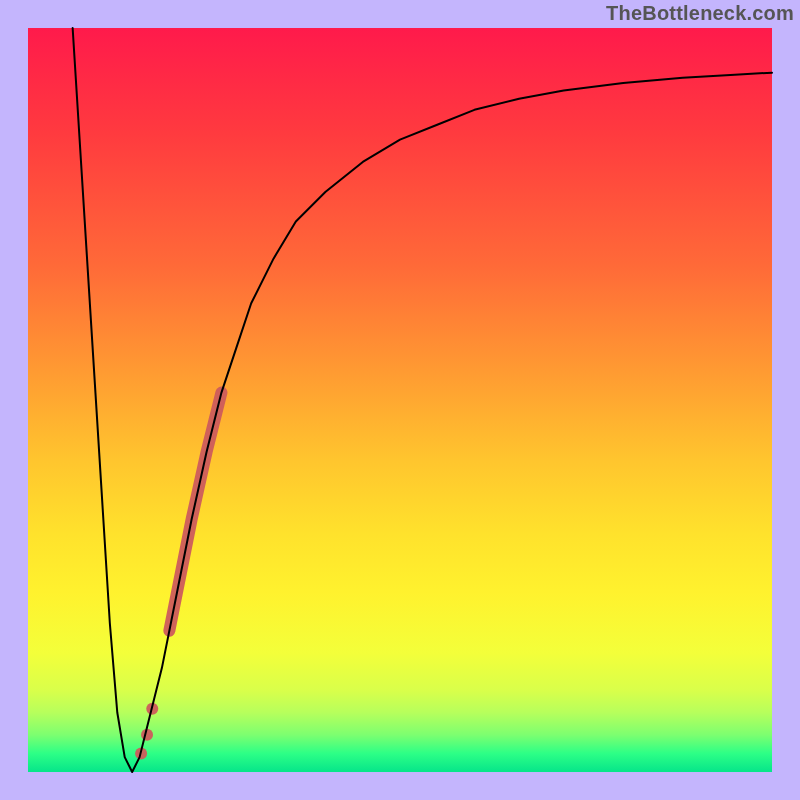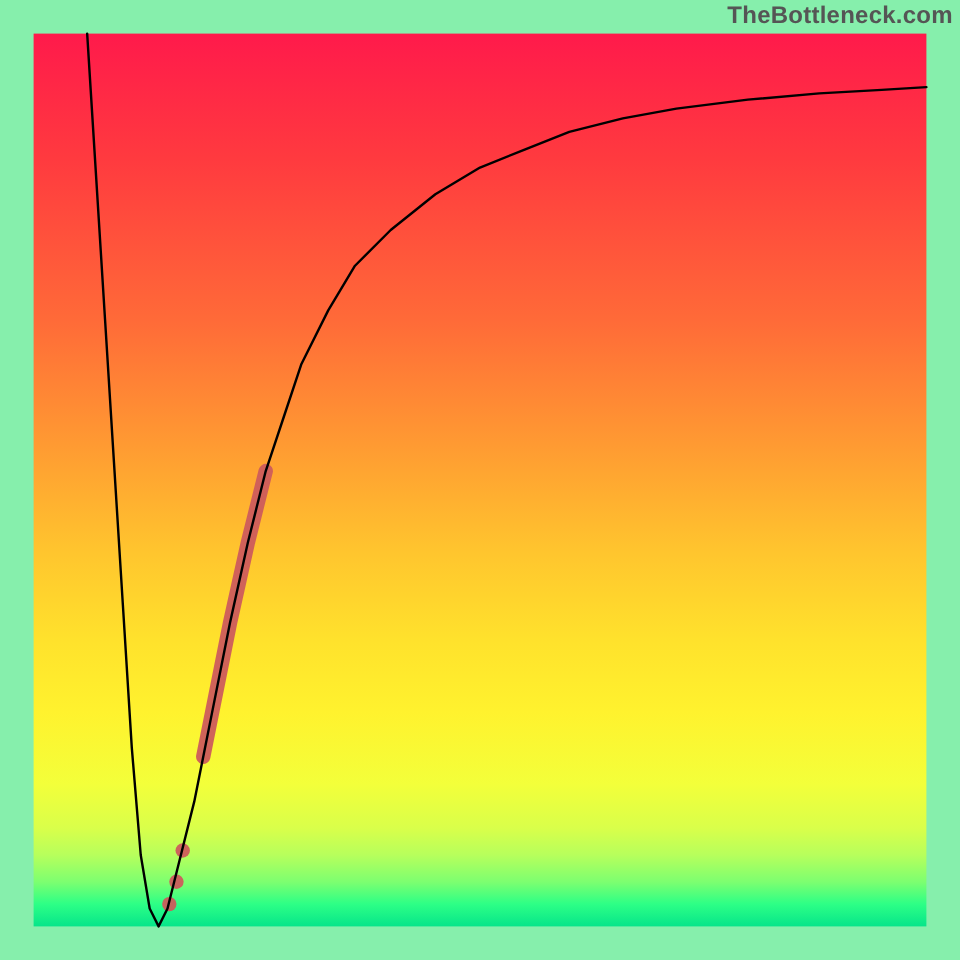--- a/index.html
+++ b/index.html
@@ -8,21 +8,21 @@
     width: 800px;
     height: 800px;
     overflow: hidden;
     background: #000;
     font-family: Arial, Helvetica, sans-serif;
   }
   .frame {
     position: relative;
     width: 800px;
     height: 800px;
-    background: #86efac;
+    background: #c4b5fd;
   }
   .watermark {
     position: absolute;
     top: 2px;
     right: 6px;
     color: #555;
     font-size: 20px;
     font-weight: 600;
     letter-spacing: 0.2px;
     z-index: 50;

